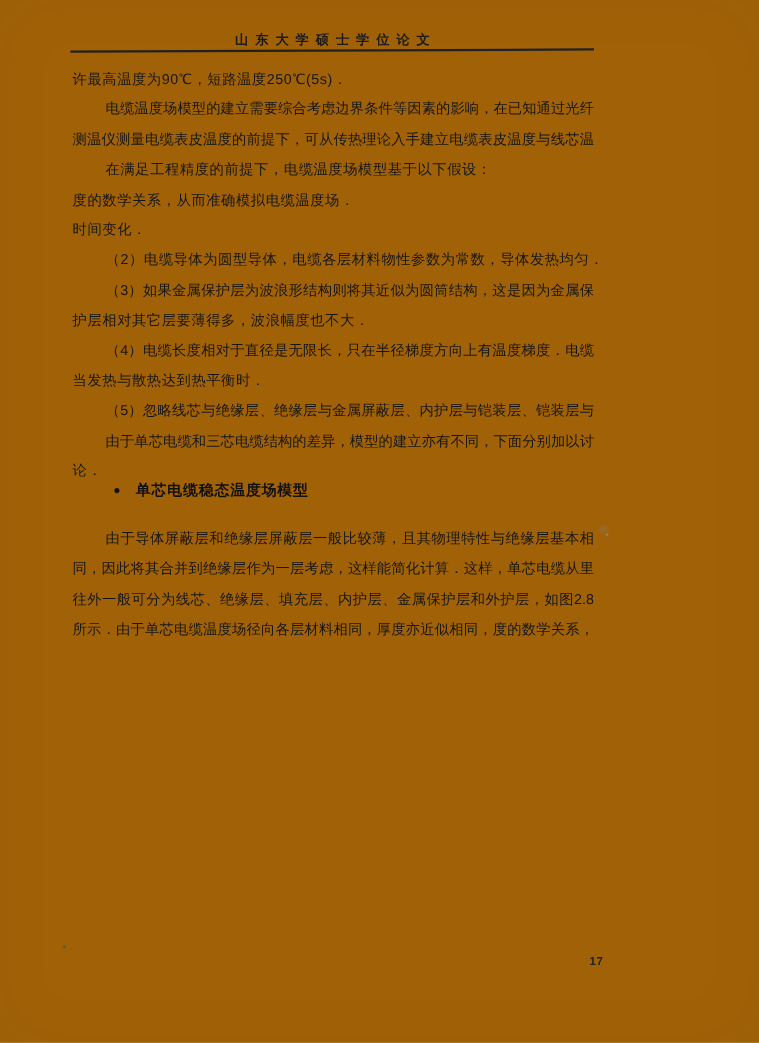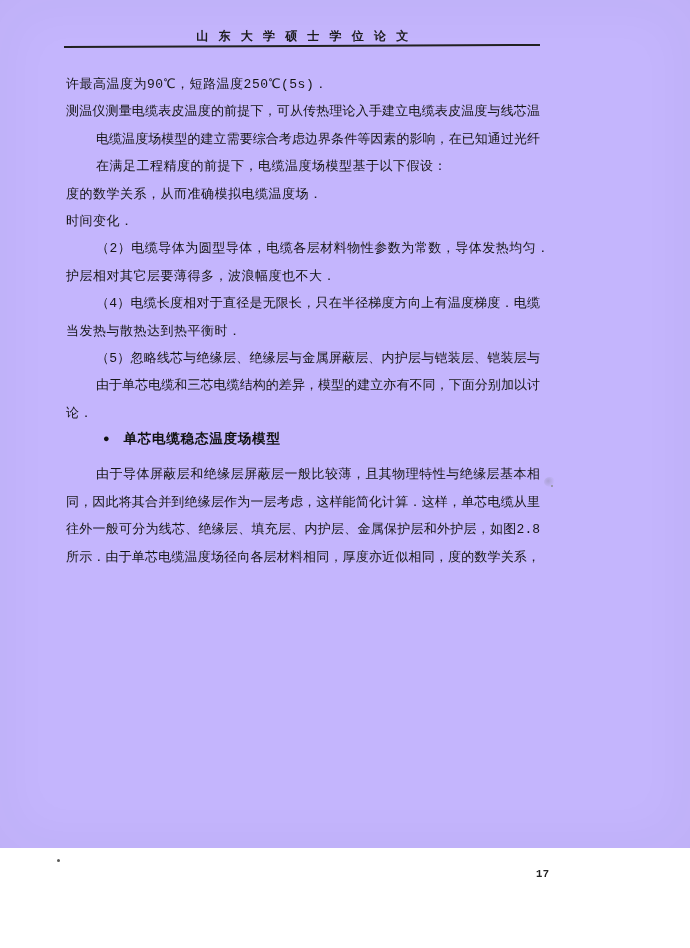--- a/index.html
+++ b/index.html
@@ -2,24 +2,24 @@
 <html lang="zh"><head>
 <meta charset="utf-8">
 <style>
   
   html, body { margin: 0; padding: 0; }
   body { width: 690px; height: 948px; overflow: hidden; }
 
   .page {
     position: relative;
     width: 690px;
-    height: 848px;
-    background: #c4b5fd;
+    height: 948px;
+    background: #a16207;
     box-shadow: inset 0 0 60px rgba(60,60,55,0.04);
-    font-family: Liberation Mono, monospace;
+    font-family: Liberation Sans, sans-serif;
     color: #181818;
   }
 
   
   .header-title {
     position: absolute;
     left: 66px; top: 28px; width: 474px;
     text-align: center;
     font-size: 12px;
     font-weight: bold;
@@ -31,40 +31,40 @@
     position: absolute;
     left: 64px; top: 46px; width: 476px; height: 2px;
     background: #212121;
     transform: rotate(-0.25deg);
     transform-origin: left center;
   }
 
   
   .body-text {
     position: absolute;
-    left: 66px; top: 71px; width: 474px;
+    left: 66px; top: 58px; width: 474px;
     font-size: 13px;
     line-height: 27.4px;
     font-weight: 500;
     color: #161616;
   }
   .ln { height: 27.4px; white-space: nowrap; letter-spacing: 0.5px; }
   .ln.fill {
     white-space: normal;
     letter-spacing: 0;
     text-align: justify;
     text-align-last: justify;
     overflow: hidden;
   }
   .ln.ind { text-indent: 30px; }
 
   
   .sub-heading {
     height: 27.4px;
-    line-height: 32px;
+    line-height: 17px;
     margin-top: -4px;
     margin-bottom: 11px;
     padding-left: 37px;
     font-weight: bold;
     font-size: 13.5px;
     letter-spacing: 0.8px;
     white-space: nowrap;
     color: #111;
   }
   .sub-heading .bullet {
@@ -110,26 +110,27 @@
 </head>
 <body>
 
 <div class="page">
 
   <div class="header-title">山 东 大 学 硕 士 学 位 论 文</div>
   <div class="header-rule"></div>
 
   <div class="body-text">
     <div class="ln">许最高温度为90℃，短路温度250℃(5s)．</div>
+    <div class="ln ind fill">电缆温度场模型的建立需要综合考虑边界条件等因素的影响，在已知通过光纤</div>
     <div class="ln fill">测温仪测量电缆表皮温度的前提下，可从传热理论入手建立电缆表皮温度与线芯温</div>
-    <div class="ln ind fill">电缆温度场模型的建立需要综合考虑边界条件等因素的影响，在已知通过光纤</div>
     <div class="ln ind">在满足工程精度的前提下，电缆温度场模型基于以下假设：</div>
     <div class="ln">度的数学关系，从而准确模拟电缆温度场．</div>
     <div class="ln">时间变化．</div>
     <div class="ln ind">（2）电缆导体为圆型导体，电缆各层材料物性参数为常数，导体发热均匀．</div>
+    <div class="ln ind fill">（3）如果金属保护层为波浪形结构则将其近似为圆筒结构，这是因为金属保</div>
     <div class="ln">护层相对其它层要薄得多，波浪幅度也不大．</div>
     <div class="ln ind fill">（4）电缆长度相对于直径是无限长，只在半径梯度方向上有温度梯度．电缆</div>
     <div class="ln">当发热与散热达到热平衡时．</div>
     <div class="ln ind fill">（5）忽略线芯与绝缘层、绝缘层与金属屏蔽层、内护层与铠装层、铠装层与</div>
     <div class="ln ind fill">由于单芯电缆和三芯电缆结构的差异，模型的建立亦有不同，下面分别加以讨</div>
     <div class="ln">论．</div>
 
     <div class="sub-heading">
       <span class="bullet">●</span><span>单芯电缆稳态温度场模型</span>
     </div>

